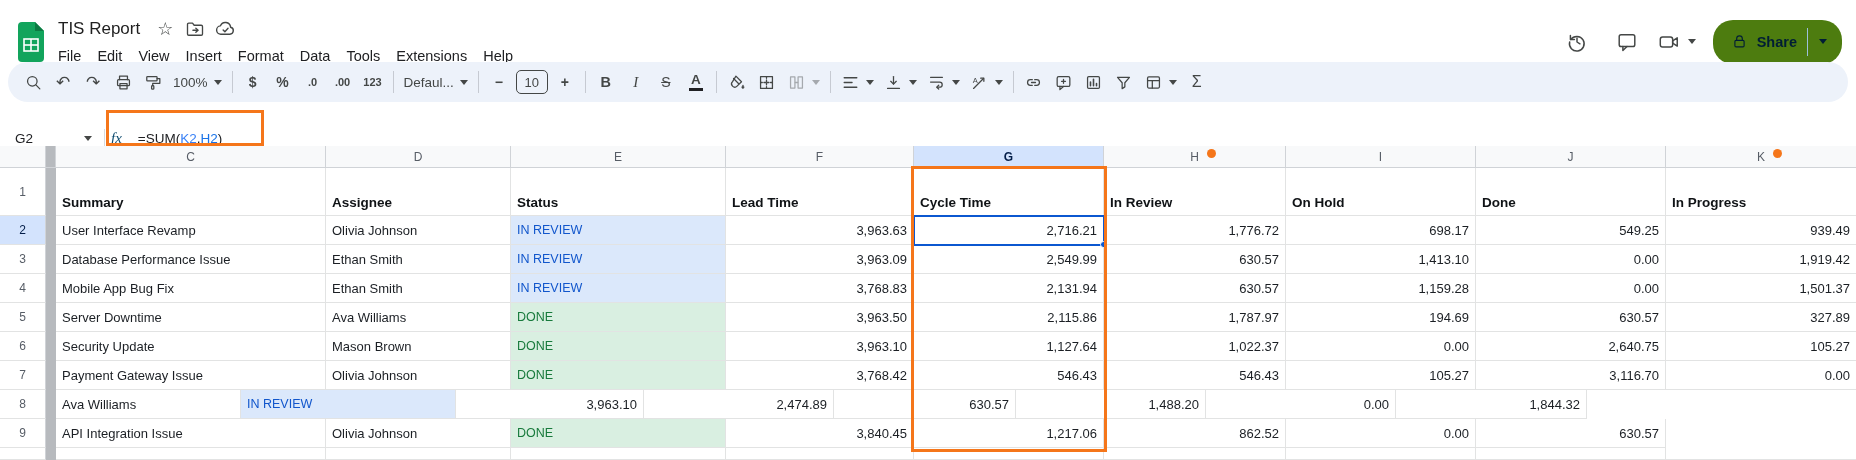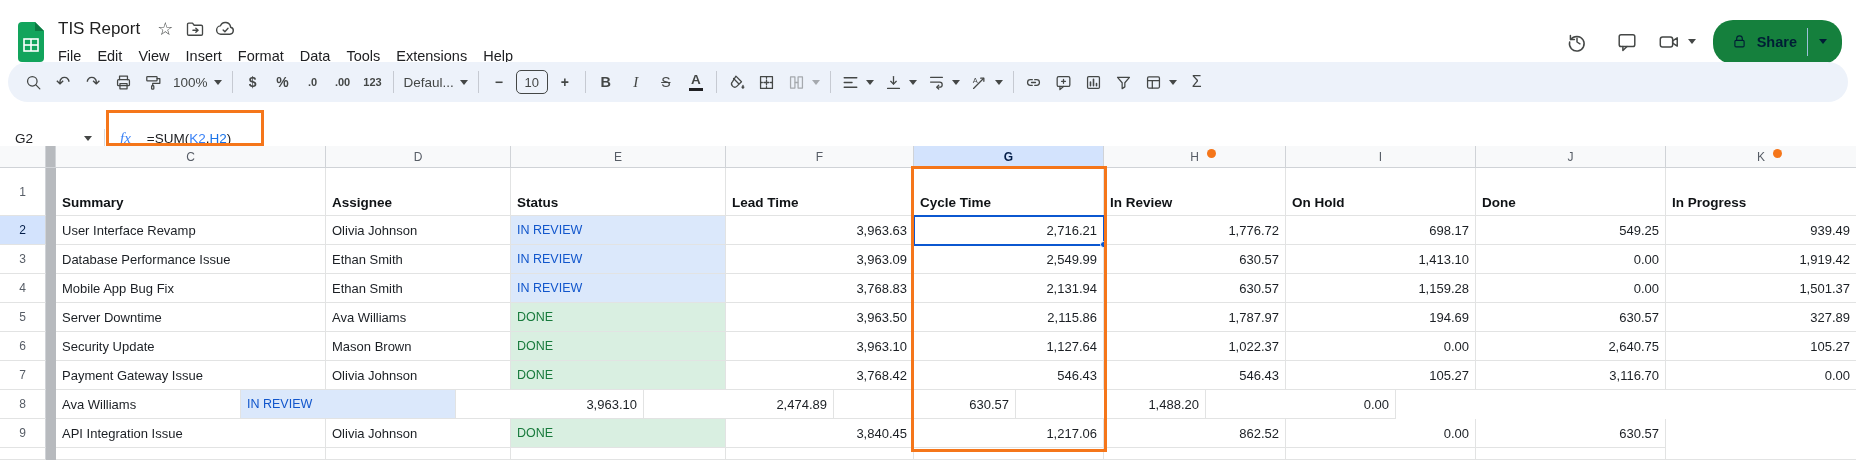--- a/index.html
+++ b/index.html
@@ -9,21 +9,21 @@
 .topbar{position:absolute;top:12px;left:0;width:100%;height:58px;display:flex;align-items:center;padding:1px 14px 0 16px}
 .logo{width:30px;height:40px;margin-right:12px;flex:0 0 auto}
 .title-block{display:flex;flex-direction:column;justify-content:center}
 .title-row{display:flex;align-items:center;height:28px;gap:4px}
 .doc-title{font-size:17px;color:#1f1f1f;margin-right:8px}
 .t-ic{width:26px;height:24px;display:flex;align-items:center;justify-content:center;color:#444746;font-size:18px}
 .menu-row{display:flex;align-items:center;height:26px;margin-left:-8px}
 .menu-item{font-size:14.5px;color:#202124;padding:2px 8px;border-radius:6px}
 .topbar-right{margin-left:auto;display:flex;align-items:center;gap:10px}
 .tb-iconbtn{height:40px;min-width:40px;display:flex;align-items:center;justify-content:center;border-radius:20px;gap:4px}
-.share-btn{display:flex;align-items:stretch;background:#15803d;border-radius:20px;height:44px;margin-left:6px;color:#001d35}
+.share-btn{display:flex;align-items:stretch;background:#4d7c0f;border-radius:20px;height:44px;margin-left:6px;color:#001d35}
 .share-main{display:flex;align-items:center;gap:9px;padding:0 10px 0 18px;font-size:14.5px;font-weight:600}
 .share-sep{width:1px;background:#9cc0da;margin:8px 0}
 .share-caret{display:flex;align-items:center;padding:0 15px 0 11px}
 .caret{width:0;height:0;border-left:4.5px solid transparent;border-right:4.5px solid transparent;border-top:5px solid #444746;display:inline-block;margin-left:4px}
 .share-caret .caret{border-top-color:#001d35;margin-left:0}
 
 .toolbar{position:absolute;top:62px;left:8px;width:1840px;height:40px;background:#edf2fa;border-radius:21px;display:flex;align-items:center;padding:0 10px;color:#444746}
 .t-btn{height:30px;min-width:30px;padding:0 5px;display:flex;align-items:center;justify-content:center;border-radius:6px;font-size:14px;gap:2px}
 .t-sep{width:1px;height:22px;background:#c6cad2;margin:0 5px;flex:0 0 1px}
 .t-label{font-size:13.5px}
@@ -37,21 +37,21 @@
 .tc{display:flex;flex-direction:column;align-items:center;line-height:1}
 .tc-a{font-size:13.5px;font-weight:700}
 .tc-bar{width:14px;height:3px;background:#202124;margin-top:2px}
 .fontsize-box{width:32px;height:24px;border:1.4px solid #444746;border-radius:5px;display:flex;align-items:center;justify-content:center;font-size:13px;margin:0 2px;background:#edf2fa}
 .disabled{opacity:.42}
 .ic{stroke:#444746;fill:none;stroke-width:1.6;stroke-linecap:round;stroke-linejoin:round;display:block}
 
 .formula-bar{position:absolute;top:120px;left:0;width:100%;height:38px;background:#fff;border-bottom:1px solid #d8dbdf;display:flex;align-items:center}
 .name-box{width:104px;display:flex;align-items:center;justify-content:space-between;padding:0 12px 0 15px;font-size:13.5px;height:100%}
 .fb-sep{width:1px;height:20px;background:#d8dbdf}
-.fx{font-family:"Liberation Serif",serif;font-style:italic;color:#3b82f6;font-size:15px;margin:0 16px 0 15px}
+.fx{font-family:"Liberation Serif",serif;font-style:italic;color:#0c4a6e;font-size:15px;margin:0 16px 0 6px}
 .formula{font-size:13.5px;display:flex}
 .formula .ref1{color:#3b82f6}
 .formula .ref2{color:#1a73e8}
 
 .grid{position:absolute;top:146px;left:0;width:1857px;bottom:0;background:#fff}
 .colhead-row{display:flex;height:22px}
 .colhead,.corner{background:#f8f9fa;border-right:1px solid #d0d3d7;border-bottom:1px solid #d0d3d7;display:flex;align-items:center;justify-content:center;font-size:12px;color:#575d66;position:relative}
 .colhead.selcol{background:#d3e3fd;color:#041e49;font-weight:600}
 .row{display:flex}
 .rownum{background:#fff;border-right:1px solid #d0d3d7;border-bottom:1px solid #e2e3e3;display:flex;align-items:center;justify-content:center;font-size:12px;color:#575d66}
@@ -439,20 +439,21 @@
     <div class="row data-row">
       <div class="rownum w-gut">8</div>
       <div class="strip w-strip"></div>
       <div class="cell w-d">Ava Williams</div>
       <div class="cell w-e st-review">IN REVIEW</div>
       <div class="cell w-f num">3,963.10</div>
       <div class="cell w-g num">2,474.89</div>
       <div class="cell w-h num">630.57</div>
       <div class="cell w-i num">1,488.20</div>
       <div class="cell w-j num">0.00</div>
+      <div class="cell w-k num">1,844.32</div>
     </div>
 
     <div class="row data-row">
       <div class="rownum w-gut">9</div>
       <div class="strip w-strip"></div>
       <div class="cell w-c">API Integration Issue</div>
       <div class="cell w-d">Olivia Johnson</div>
       <div class="cell w-e st-done">DONE</div>
       <div class="cell w-f num">3,840.45</div>
       <div class="cell w-g num">1,217.06</div>

